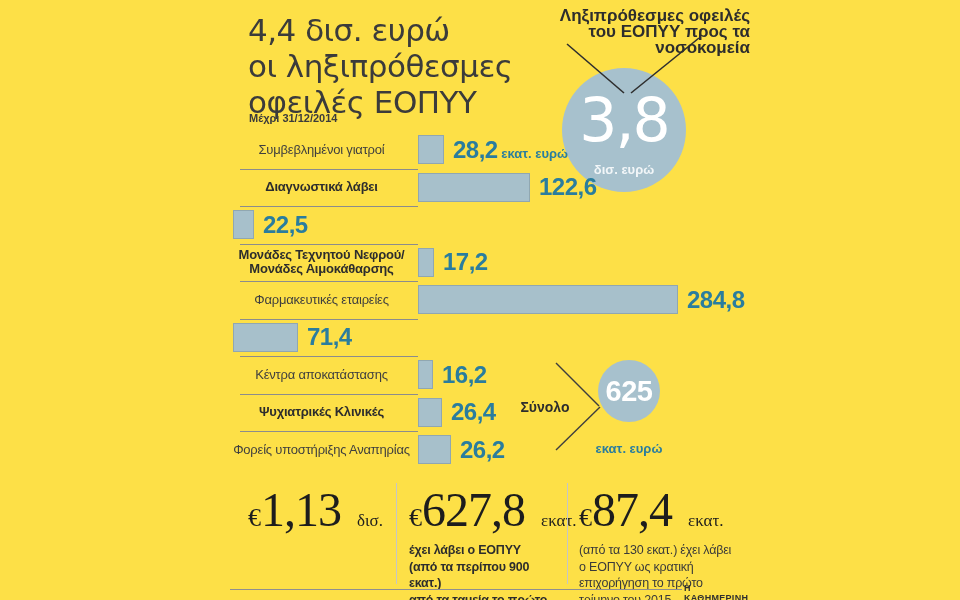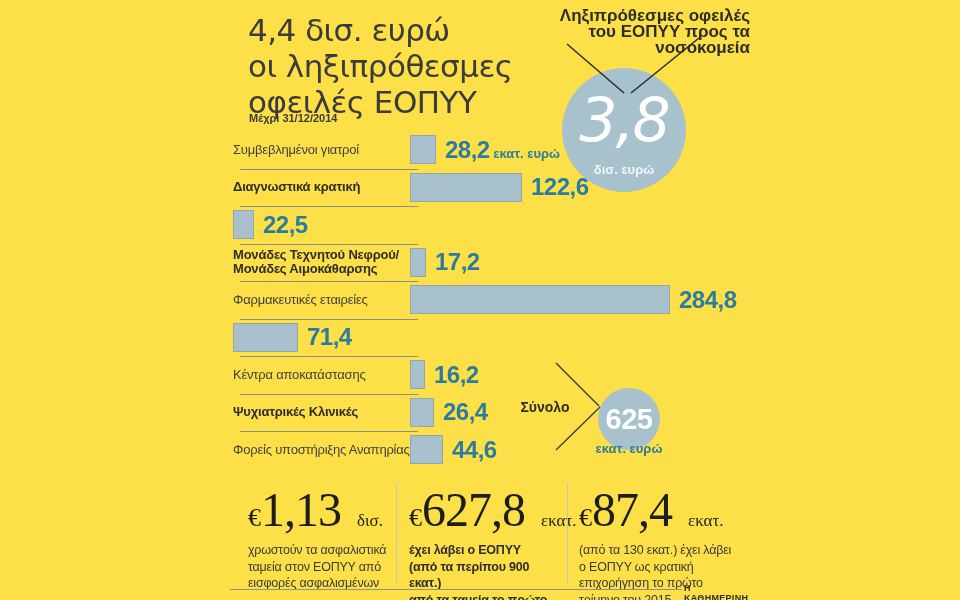--- a/index.html
+++ b/index.html
@@ -19,43 +19,43 @@
   
   .callout-label{position:absolute;left:500px;top:8px;width:250px;text-align:center;color:#2d2d2d;}
   .callout-main{font-size:17px;line-height:16px;font-weight:bold;white-space:pre-line;text-align:right;}
   .callout-sub{font-size:11px;line-height:13px;color:#2d2d2d;}
   .big-circle{
     position:absolute;left:562px;top:68px;width:124px;height:124px;border-radius:50%;
     background:#a7c1cd;display:flex;flex-direction:column;align-items:center;justify-content:center;
   }
   .big-value{
     font-family:"DejaVu Sans",sans-serif;font-size:60px;line-height:58px;color:#ffffff;
-    letter-spacing:-2px;margin-top:8px;font-style:italic;
+    letter-spacing:-2px;margin-top:8px;
   }
   .big-unit{font-size:13px;font-weight:bold;color:#f2f6f8;margin-top:13px;}
   
   .chart{position:absolute;left:233px;top:131px;width:520px;}
   .crow{display:flex;align-items:center;height:37.5px;position:relative;}
   .sep{position:absolute;top:0;left:7px;width:178px;height:1px;background:#8c8c8c;}
   .clabel{
-    width:177px;box-sizing:content-box;text-align:left;
+    width:177px;padding-right:8px;box-sizing:content-box;text-align:center;
     font-size:13px;line-height:14.5px;color:#3f3f3f;white-space:pre-line;letter-spacing:-0.2px;
   }
   .clabel.b{font-weight:bold;color:#2d2d2d;}
   .carea{display:flex;align-items:center;}
   .cbar{height:29px;background:#a7c0cb;border:1px solid #90a7b1;box-sizing:border-box;}
   .cval{margin-left:9px;font-size:24px;font-weight:bold;color:#2a7d9e;letter-spacing:-0.5px;white-space:nowrap;}
   .cvalunit{font-size:13px;letter-spacing:0;}
   
   .total-label{
     position:absolute;left:505px;top:399px;width:80px;text-align:center;
     font-size:14px;font-weight:bold;color:#2d2d2d;
   }
   .total-circle{
-    position:absolute;left:598px;top:388px;width:62px;height:62px;border-radius:50%;
+    position:absolute;left:598px;top:360px;width:62px;height:62px;border-radius:50%;
     background:#a7c1cd;display:flex;align-items:center;justify-content:center;
   }
   .total-value{font-size:29px;font-weight:bold;color:#ffffff;letter-spacing:-0.5px;}
   .total-unit{
     position:absolute;left:569px;top:441px;width:120px;text-align:center;
     font-size:13px;font-weight:bold;color:#2a7d9e;
   }
   
   .stat{position:absolute;top:482px;}
   .statnum{font-family:"Liberation Serif",serif;color:#1d1d1d;white-space:nowrap;}
@@ -95,21 +95,21 @@
   <div class="chart" id="chart">
       <div class="crow">
         <div class="clabel">Συμβεβλημένοι γιατροί</div>
         <div class="carea">
           <div class="cbar" style="width: 26px;"></div>
           <div class="cval">28,2<span class="cvalunit">&nbsp;εκατ. ευρώ</span></div>
         </div>
       </div>
       <div class="crow">
         <div class="sep"></div>
-        <div class="clabel b">Διαγνωστικά κρατική</div>
+        <div class="clabel b">Διαγνωστικά λάβει</div>
         <div class="carea">
           <div class="cbar" style="width: 112px;"></div>
           <div class="cval">122,6</div>
         </div>
       </div>
       <div class="crow">
         <div class="sep"></div>
         <div class="carea">
           <div class="cbar" style="width: 21px;"></div>
           <div class="cval">22,5</div>
@@ -153,43 +153,40 @@
         <div class="carea">
           <div class="cbar" style="width: 24px;"></div>
           <div class="cval">26,4</div>
         </div>
       </div>
       <div class="crow">
         <div class="sep"></div>
         <div class="clabel">Φορείς υποστήριξης Αναπηρίας</div>
         <div class="carea">
           <div class="cbar" style="width: 33px;"></div>
-          <div class="cval">44,6</div>
+          <div class="cval">26,2</div>
         </div>
       </div>
     </div>
 
   <div class="total-label">Σύνολο</div>
   <div class="total-circle">
     <span class="total-value">625</span>
   </div>
   <div class="total-unit">εκατ. ευρώ</div>
 
   <svg class="overlay" width="960" height="600" viewBox="0 0 960 600">
     <path d="M567,44 L624,93" stroke="#2e2e2e" stroke-width="1.6" fill="none"></path>
     <path d="M699,38 L631,93" stroke="#2e2e2e" stroke-width="1.6" fill="none"></path>
     <path d="M556,363 L599,406" stroke="#3e3e3e" stroke-width="1.4" fill="none"></path>
     <path d="M556,450 L600,407" stroke="#3e3e3e" stroke-width="1.4" fill="none"></path>
   </svg>
 
   <div class="stat" style="left:248px;width:142px;">
     <div class="statnum"><span class="euro">€</span><span class="num">1,13</span><span class="unit">δισ.</span></div>
-    <div class="statdesc">χρωστούν τα ασφαλιστικά
-ταμεία στον ΕΟΠΥΥ από
-εισφορές ασφαλισμένων</div>
   </div>
   <div class="vdivider" style="left:396px;"></div>
   <div class="stat" style="left:409px;width:150px;">
     <div class="statnum"><span class="euro">€</span><span class="num">627,8</span><span class="unit">εκατ.</span></div>
     <div class="statdesc b">έχει λάβει ο ΕΟΠΥΥ
 (από τα περίπου 900 εκατ.)
 από τα ταμεία το πρώτο
 τρίμηνο του 2015</div>
   </div>
   <div class="vdivider" style="left:567px;"></div>

